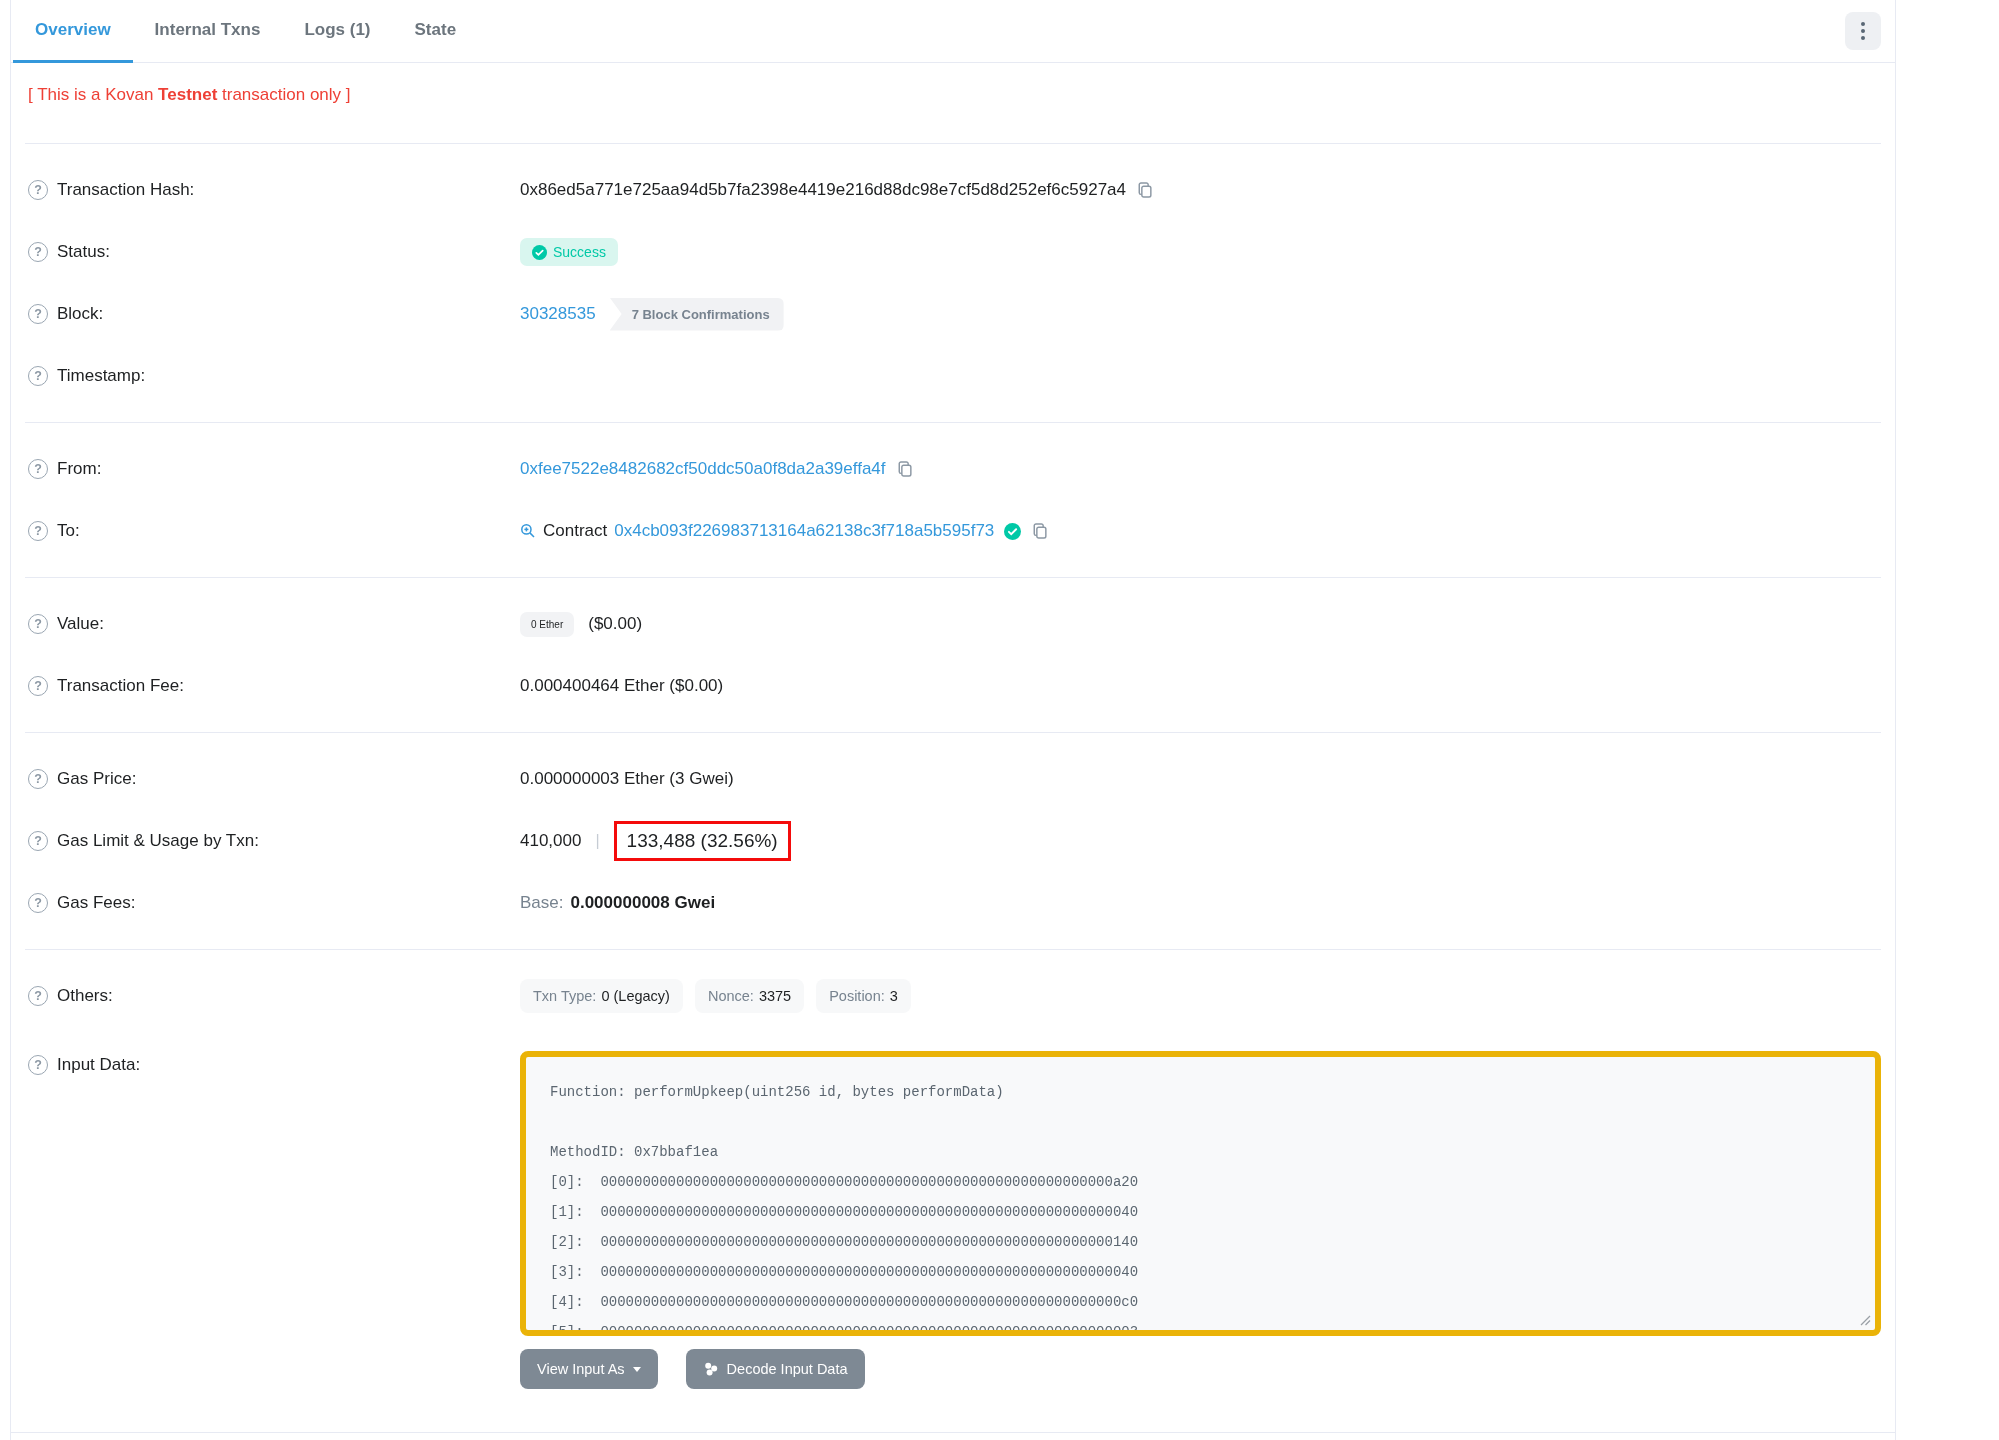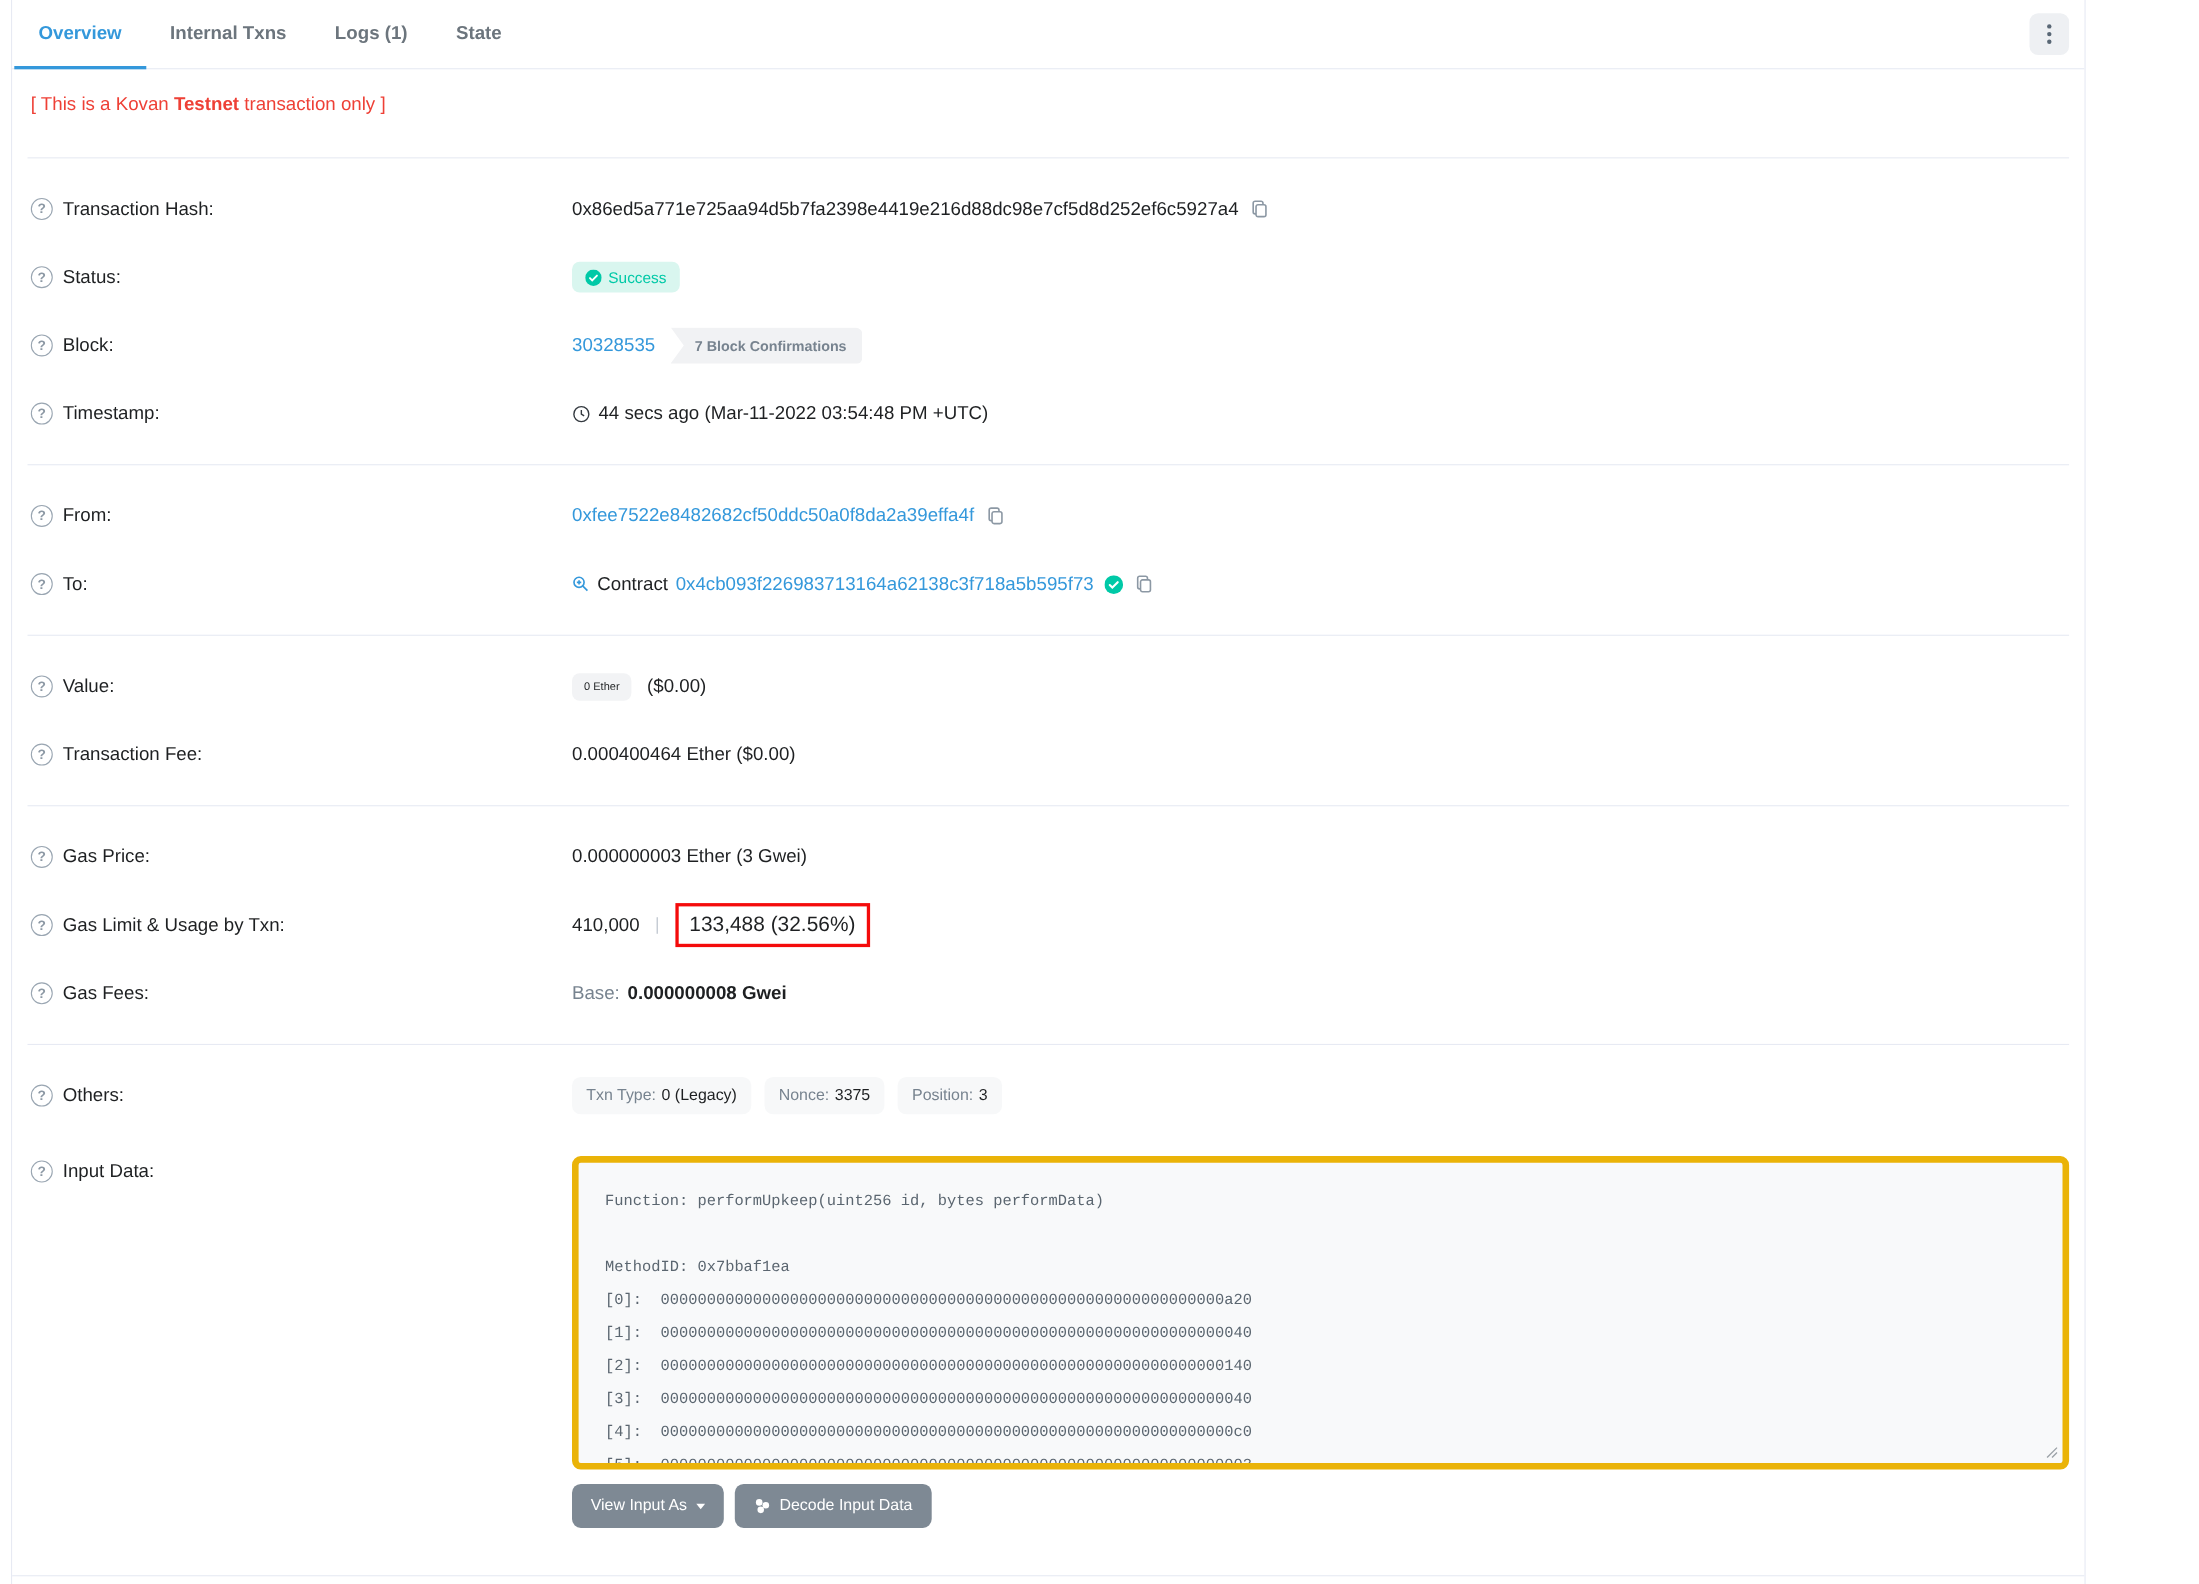--- a/index.html
+++ b/index.html
@@ -114,21 +114,21 @@
     border-radius: 8px;
     overflow: hidden;
     padding: 20px 24px 0 24px;
   }
   .input-box pre {
     font-family: "Liberation Mono", monospace;
     font-size: 14px; line-height: 30px;
     color: #5b6670; white-space: pre;
   }
   .resize-handle { position: absolute; right: 4px; bottom: 4px; }
-  .btn-bar { display: flex; gap: 10px; margin-top: 13px; }
+  .btn-bar { display: flex; gap: 28px; margin-top: 13px; }
   .btn {
     display: inline-flex; align-items: center; gap: 8px;
     background: #7e8994; color: #fff; border: none; cursor: pointer;
     font-family: "Liberation Sans", sans-serif;
     font-size: 14.5px; height: 40px; padding: 0 17px;
     border-radius: 8px;
   }
   .chev-down {
     width: 0; height: 0;
     border-left: 4.5px solid transparent; border-right: 4.5px solid transparent;
@@ -198,27 +198,20 @@
       <div class="row-value">
         <a class="link">30328535</a>
         <span class="badge-confirm">7 Block Confirmations</span>
       </div>
     </div>
 
     <div class="row">
       <div class="row-label">
         <span class="qicon"></span>
         <span>Timestamp:</span>
-      </div>
-      <div class="row-value">
-        <svg width="17" height="17" viewBox="0 0 16 16" fill="none" stroke="#343a40" stroke-width="1.2" style="margin-right:7px">
-            <circle cx="8" cy="8" r="6.4"></circle>
-            <path d="M8 4.4V8l2.4 1.5"></path>
-          </svg>
-        <span>44 secs ago (Mar-11-2022 03:54:48 PM +UTC)</span>
       </div>
     </div>
   </div>
 
   <hr class="divider">
 
   <div>
     <div class="row">
       <div class="row-label">
         <span class="qicon"></span>

